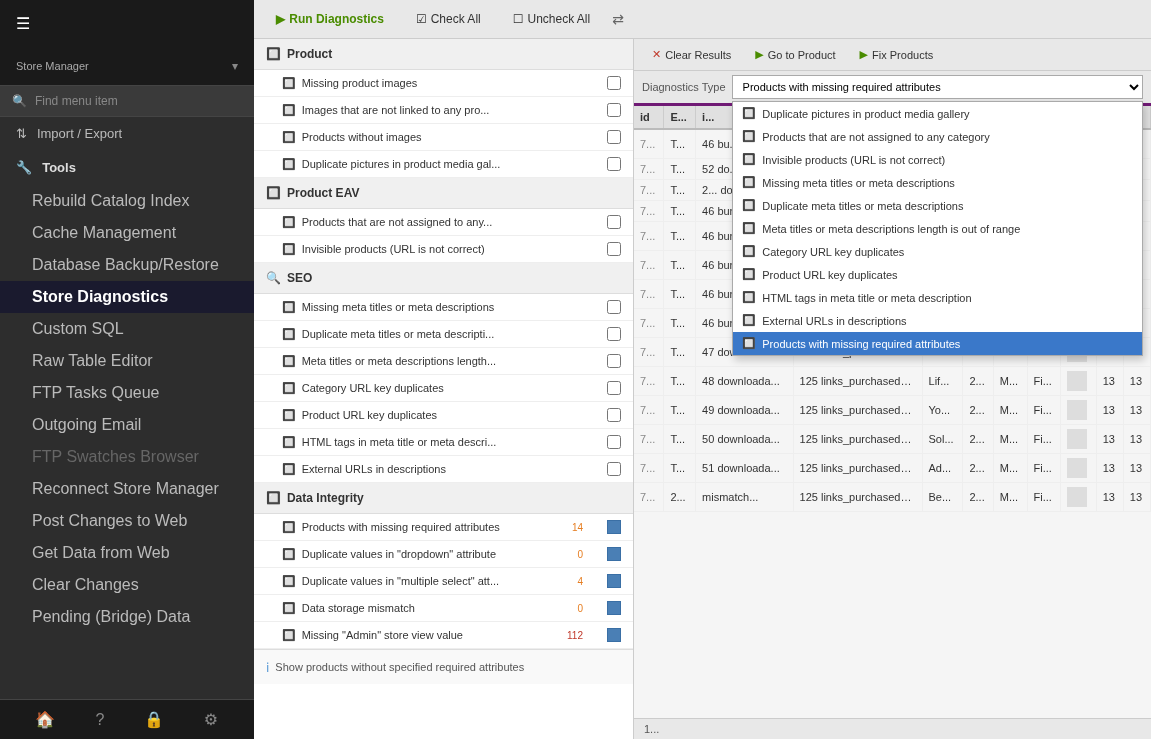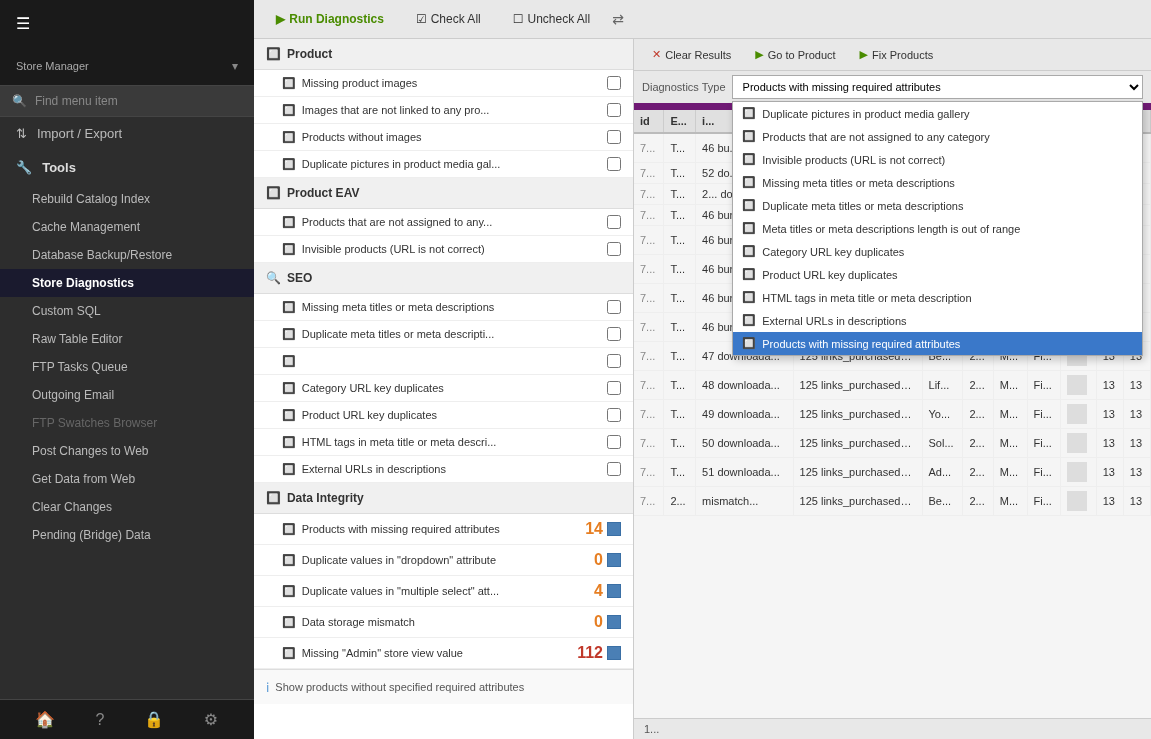--- a/index.html
+++ b/index.html
@@ -65,21 +65,21 @@
       align-items: center;
       gap: 10px;
       color: #ddd;
       font-size: 13px;
       font-weight: bold;
     }
     .sidebar-tools-item {
       padding: 7px 16px 7px 32px;
       cursor: pointer;
       color: #bbb;
-      font-size: 12px;
+      font-size: 16px;
     }
     .sidebar-tools-item.active { background: #1a1a2e; color: #fff; font-weight: bold; }
     .sidebar-tools-item.disabled { color: #666; cursor: default; }
     .sidebar-footer {
       margin-top: auto;
       background: #1a1a1a;
       padding: 10px 16px;
       display: flex;
       align-items: center;
       justify-content: space-around;
@@ -156,23 +156,23 @@
     }
     .diag-item-left {
       display: flex;
       align-items: center;
       gap: 6px;
       flex: 1;
     }
     .diag-item-icon { font-size: 11px; color: #888; }
     .diag-item-label { flex: 1; }
     .diag-item-count { 
-      font-weight: bold; 
-      margin-right: 4px; 
-      font-size: 16px;
+      font-weight: normal; 
+      margin-right: 24px; 
+      font-size: 10px;
     }
     .count-red { color: #c0392b; }
     .count-orange { color: #e67e22; }
     .diag-checkbox { width: 14px; height: 14px; cursor: pointer; }
     .diag-checkbox-checked { 
       width: 14px; height: 14px; 
       background: #4a7fb5; 
       border: 1px solid #3a6fa5;
       display: inline-block;
     }
@@ -205,21 +205,21 @@
       color: #333;
       font-size: 11px;
     }
 
     .diag-type-selector {
       display: flex;
       align-items: center;
       gap: 6px;
       padding: 4px 8px;
       background: #e8e8e8;
-      border-bottom: 7px solid #701a75;
+      border-bottom: 3px solid #701a75;
       flex-shrink: 0;
     }
     .diag-type-label { font-size: 11px; color: #555; }
     .diag-type-dropdown-wrapper { position: relative; flex: 1; }
     .diag-type-dropdown {
       width: 100%;
       padding: 4px 6px;
       font-size: 11px;
       border: 1px solid #aaa;
       background: #fff;
@@ -342,20 +342,21 @@
 
   <div class="sidebar-tools-item">Rebuild Catalog Index</div>
   <div class="sidebar-tools-item">Cache Management</div>
   <div class="sidebar-tools-item">Database Backup/Restore</div>
   <div class="sidebar-tools-item active">Store Diagnostics</div>
   <div class="sidebar-tools-item">Custom SQL</div>
   <div class="sidebar-tools-item">Raw Table Editor</div>
   <div class="sidebar-tools-item">FTP Tasks Queue</div>
   <div class="sidebar-tools-item">Outgoing Email</div>
   <div class="sidebar-tools-item disabled">FTP Swatches Browser</div>
+  <div class="sidebar-tools-item">Reconnect Store Manager</div>
   <div class="sidebar-tools-item">Post Changes to Web</div>
   <div class="sidebar-tools-item">Get Data from Web</div>
   <div class="sidebar-tools-item">Clear Changes</div>
   <div class="sidebar-tools-item">Pending (Bridge) Data</div>
 
   <div class="sidebar-footer">
     <span class="footer-icon">🏠</span>
     <span class="footer-icon">?</span>
     <span class="footer-icon">🔒</span>
     <span class="footer-icon">⚙</span>
@@ -450,20 +451,21 @@
       <div class="diag-item">
         <div class="diag-item-left">
           <span class="diag-item-icon">🔲</span>
           <span class="diag-item-label">Duplicate meta titles or meta descripti...</span>
         </div>
         <input type="checkbox" class="diag-checkbox" style="">
       </div>
       <div class="diag-item">
         <div class="diag-item-left">
           <span class="diag-item-icon">🔲</span>
+          <span class="diag-item-label">Meta titles or meta descriptions length...</span>
         </div>
         <input type="checkbox" class="diag-checkbox" style="">
       </div>
       <div class="diag-item">
         <div class="diag-item-left">
           <span class="diag-item-icon">🔲</span>
           <span class="diag-item-label">Category URL key duplicates</span>
         </div>
         <input type="checkbox" class="diag-checkbox" style="">
       </div>

